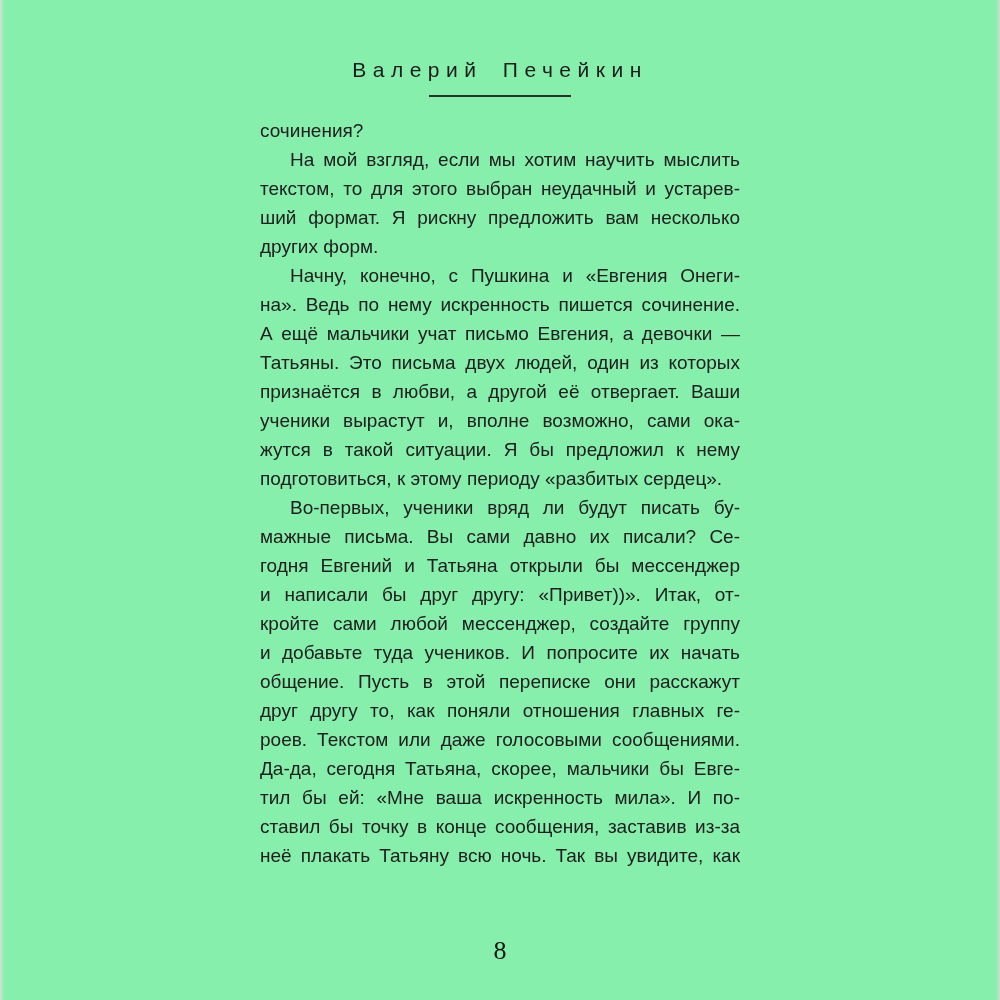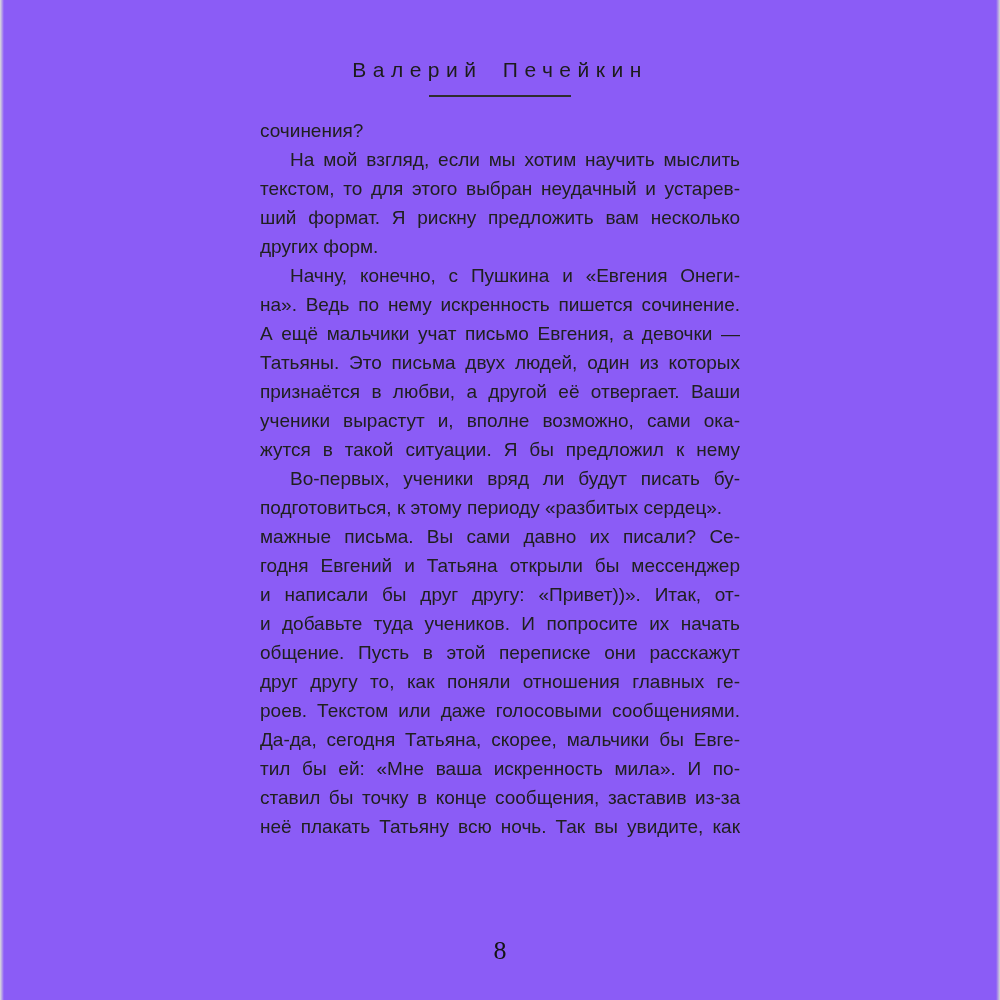--- a/index.html
+++ b/index.html
@@ -4,21 +4,21 @@
 <style>
   html, body {
     margin: 0;
     padding: 0;
     background: #ffffff;
   }
   .page {
     position: relative;
     width: 1000px;
     height: 1000px;
-    background: #8b5cf6;
+    background: #86efac;
     overflow: hidden;
     font-family: "Liberation Sans", "DejaVu Sans", sans-serif;
   }
   
   .edge {
     position: absolute;
     top: 0;
     height: 100%;
     width: 4px;
     pointer-events: none;
@@ -104,25 +104,26 @@
       <div class="line">текстом, то для этого выбран неудачный и устарев-</div>
       <div class="line">ший формат. Я рискну предложить вам несколько</div>
       <div class="line end">других форм.</div>
       <div class="line indent">Начну, конечно, с Пушкина и «Евгения Онеги-</div>
       <div class="line">на». Ведь по нему искренность пишется сочинение.</div>
       <div class="line">А ещё мальчики учат письмо Евгения, а девочки —</div>
       <div class="line">Татьяны. Это письма двух людей, один из которых</div>
       <div class="line">признаётся в любви, а другой её отвергает. Ваши</div>
       <div class="line">ученики вырастут и, вполне возможно, сами ока-</div>
       <div class="line">жутся в такой ситуации. Я бы предложил к нему</div>
+      <div class="line end">подготовиться, к этому периоду «разбитых сердец».</div>
       <div class="line indent">Во-первых, ученики вряд ли будут писать бу-</div>
-      <div class="line end">подготовиться, к этому периоду «разбитых сердец».</div>
       <div class="line">мажные письма. Вы сами давно их писали? Се-</div>
       <div class="line">годня Евгений и Татьяна открыли бы мессенджер</div>
       <div class="line">и написали бы друг другу: «Привет))». Итак, от-</div>
+      <div class="line">кройте сами любой мессенджер, создайте группу</div>
       <div class="line">и добавьте туда учеников. И попросите их начать</div>
       <div class="line">общение. Пусть в этой переписке они расскажут</div>
       <div class="line">друг другу то, как поняли отношения главных ге-</div>
       <div class="line">роев. Текстом или даже голосовыми сообщениями.</div>
       <div class="line">Да-да, сегодня Татьяна, скорее, мальчики бы Евге-</div>
       <div class="line">тил бы ей: «Мне ваша искренность мила». И по-</div>
       <div class="line">ставил бы точку в конце сообщения, заставив из-за</div>
       <div class="line">неё плакать Татьяну всю ночь. Так вы увидите, как</div>
     </main>
 

